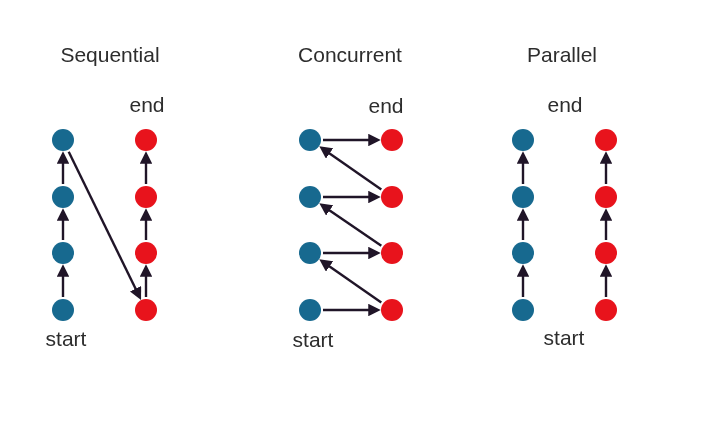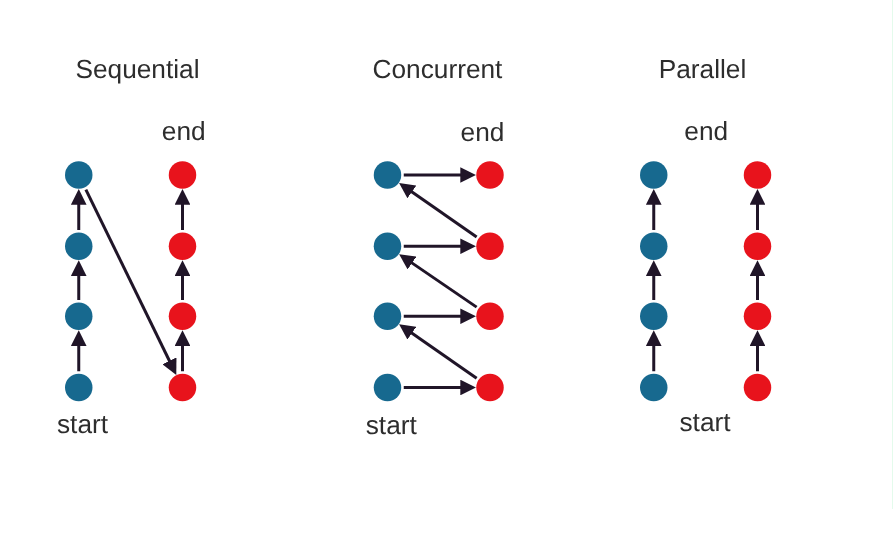--- a/index.html
+++ b/index.html
@@ -4,21 +4,21 @@
 <style>
   html, body {
     margin: 0;
     padding: 0;
     background: #ffffff;
   }
   #canvas {
     position: relative;
     width: 714px;
     height: 430px;
-    background: #86efac;
+    background: #fef9c3;
     overflow: hidden;
     font-family: "Liberation Sans", sans-serif;
   }
   svg text {
     font-family: "Liberation Sans", "DejaVu Sans", sans-serif;
     font-weight: 400;
   }
 </style>
 </head>
 <body>

